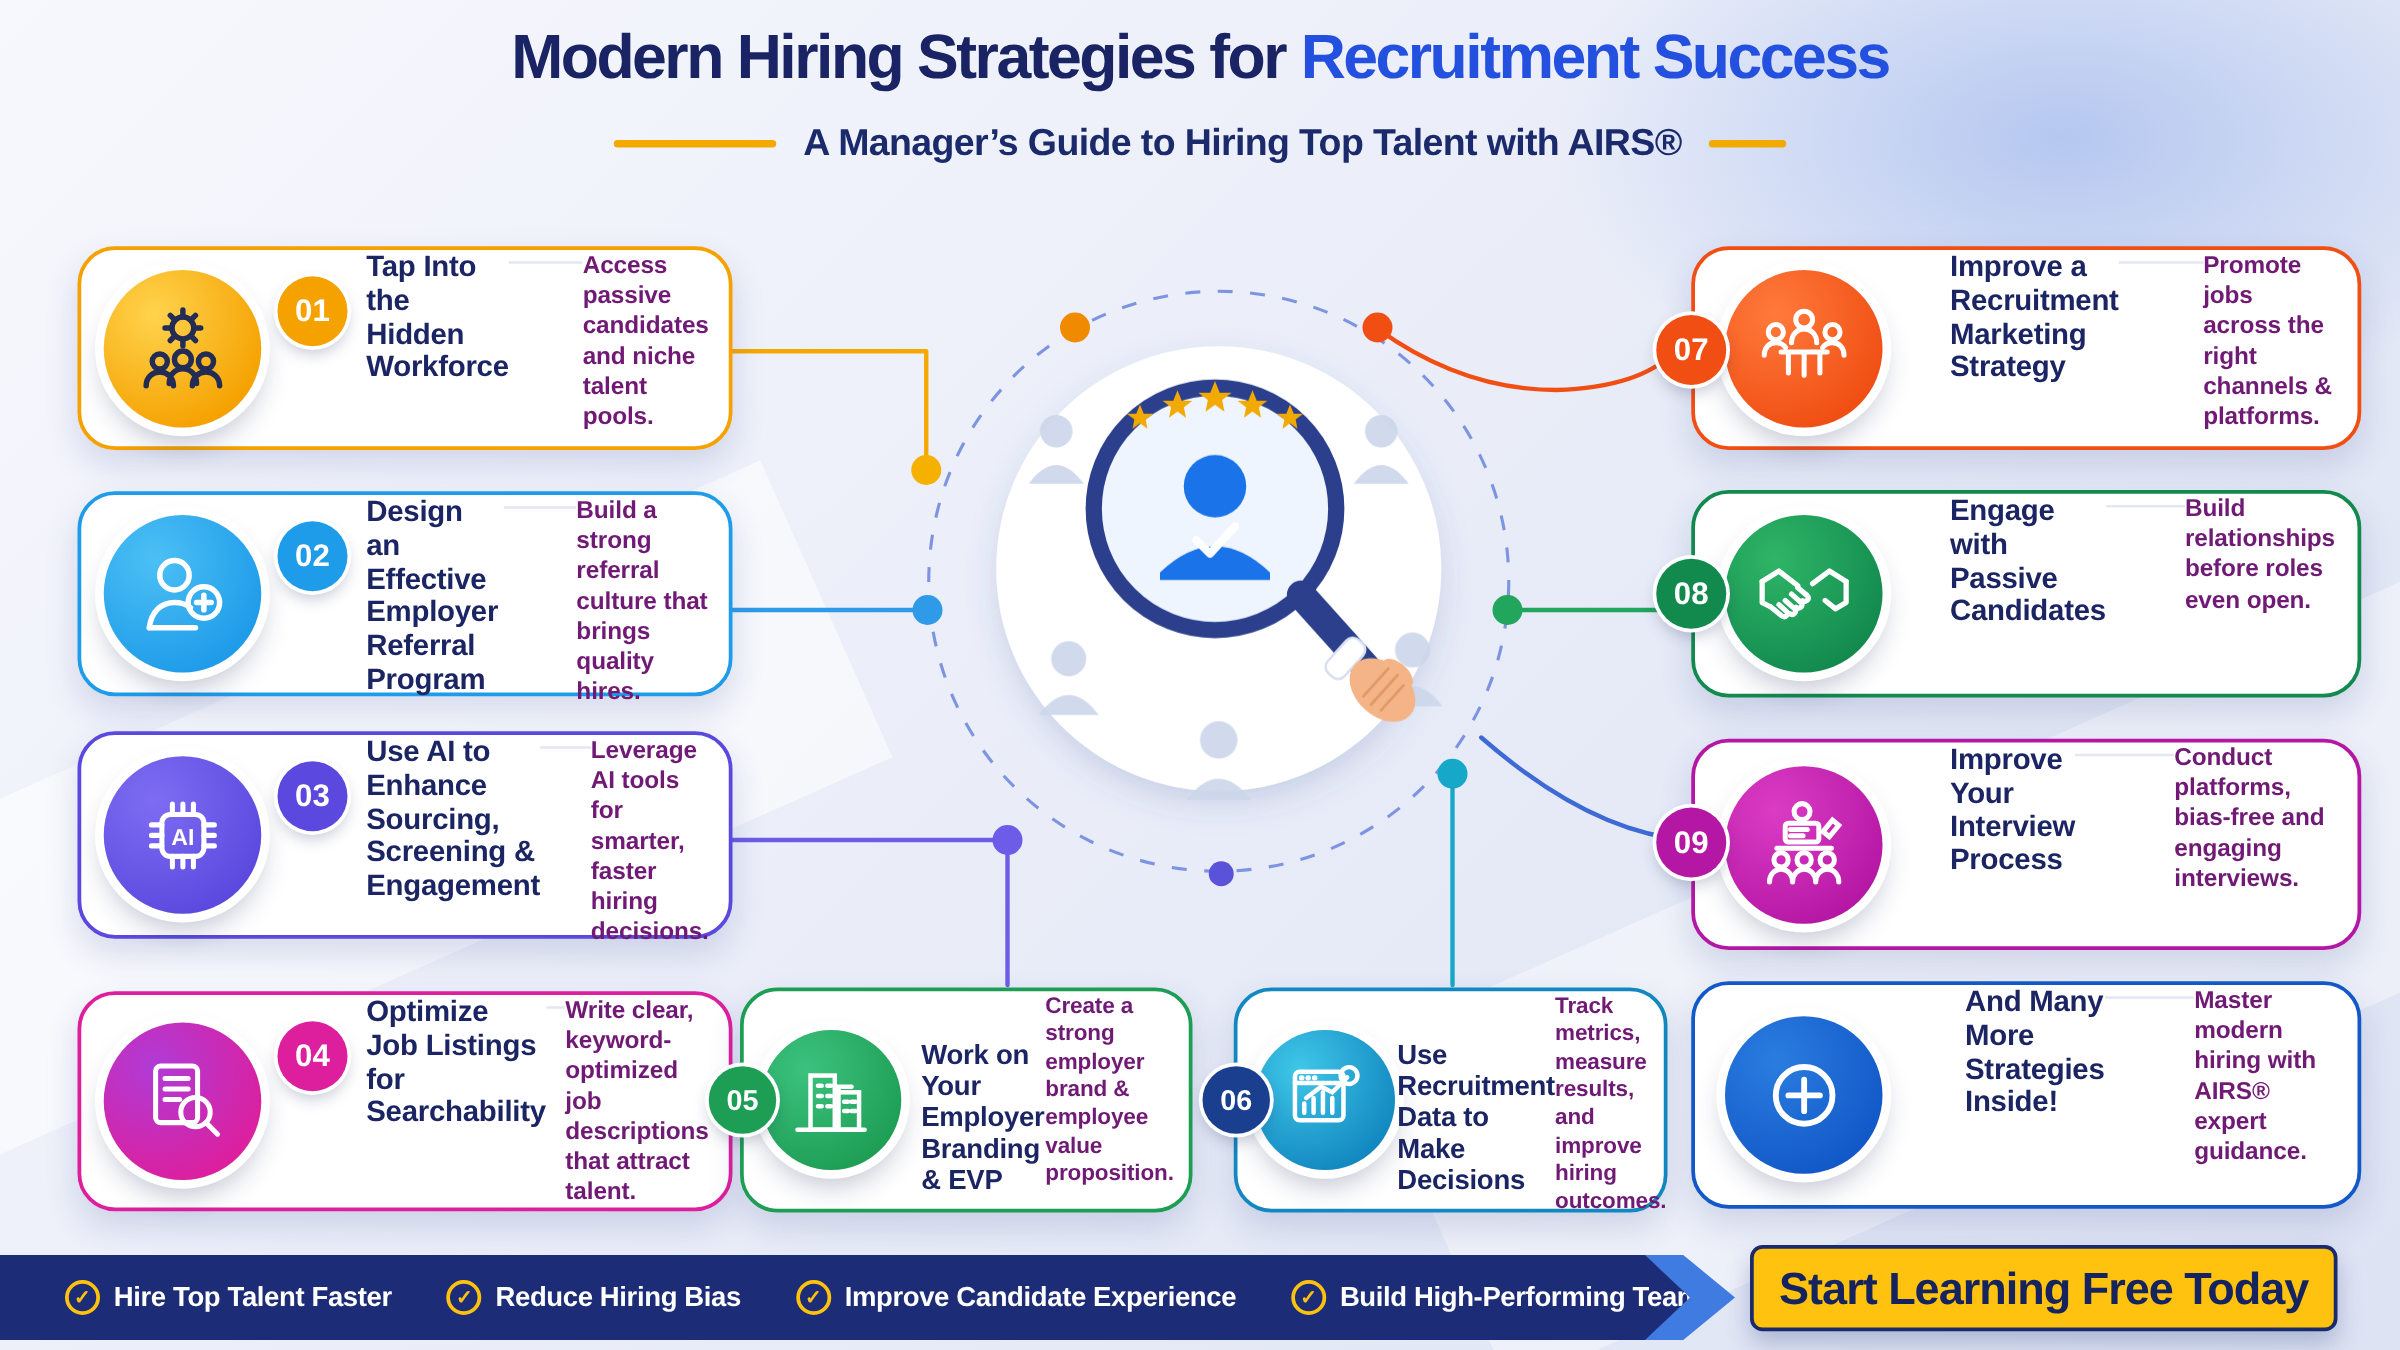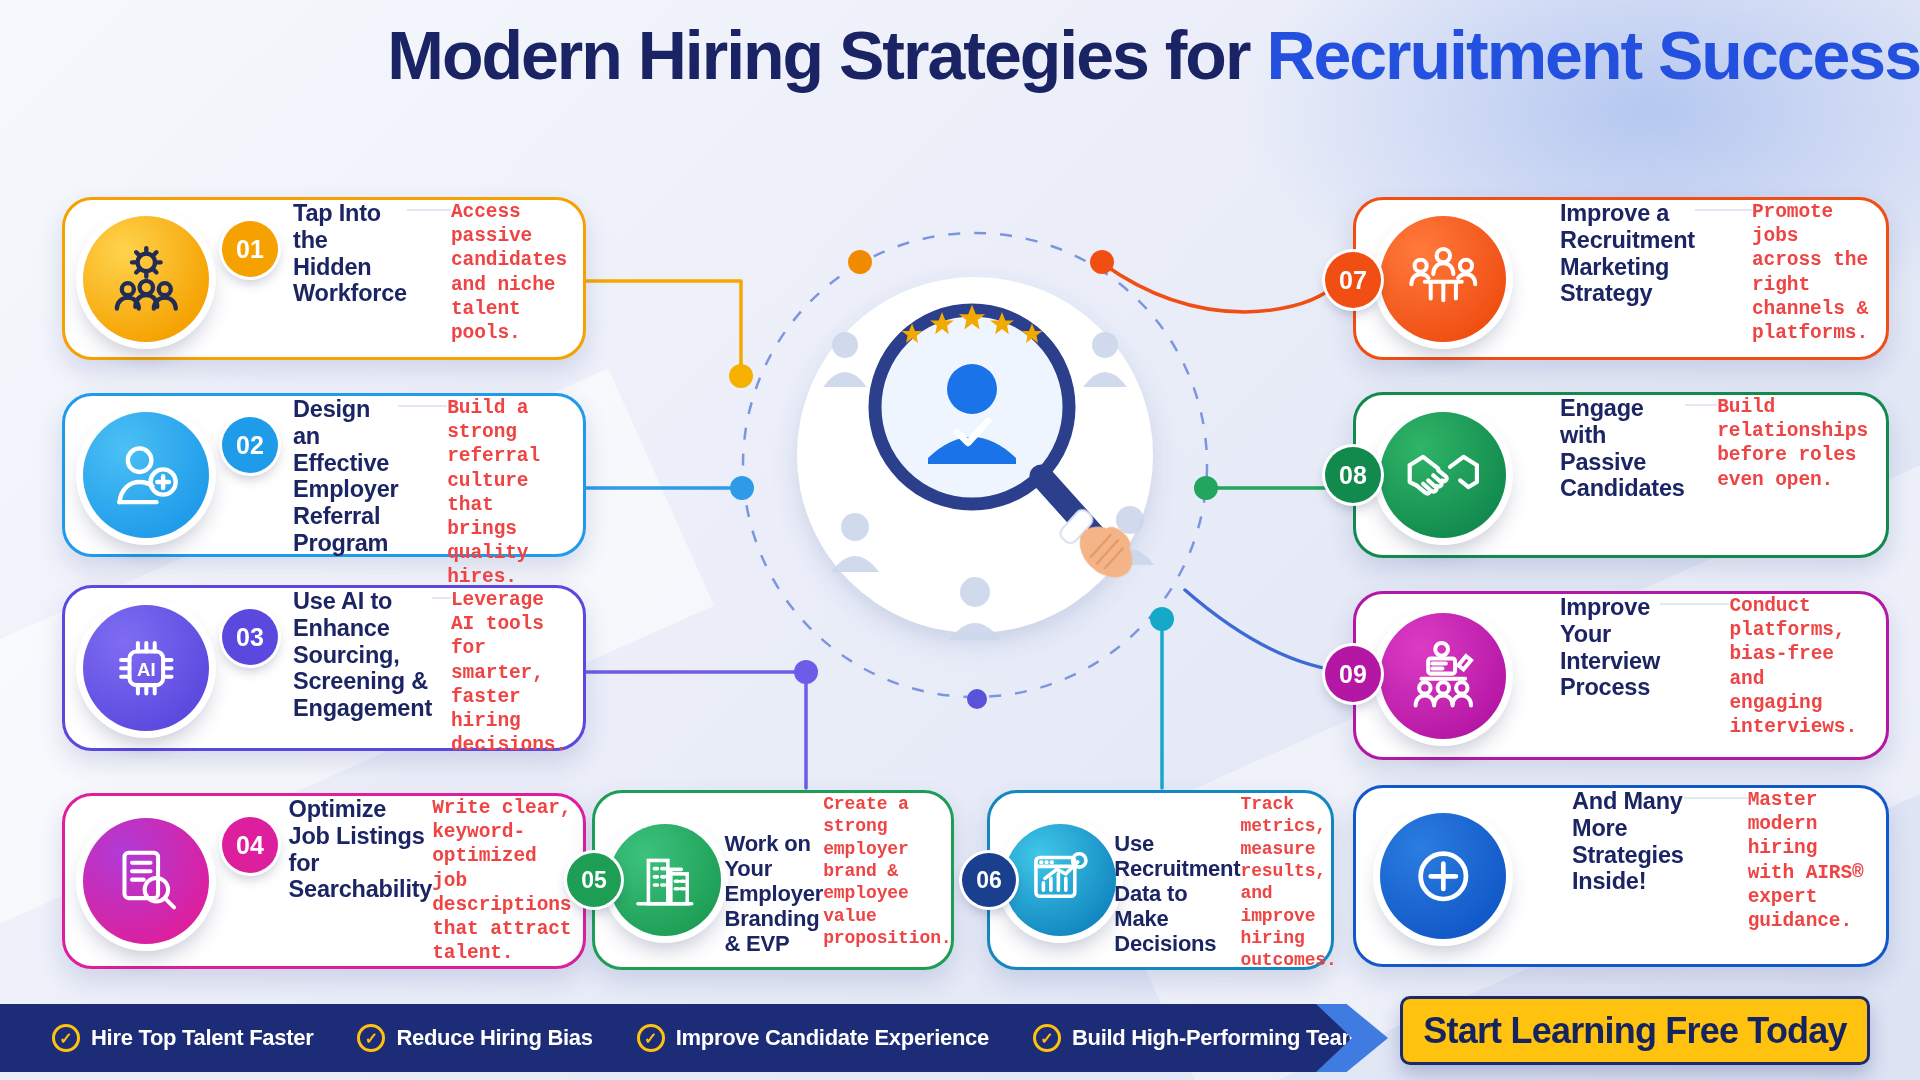--- a/index.html
+++ b/index.html
@@ -8,22 +8,22 @@
 
   .stage { position:relative; width:1920px; height:1080px; overflow:hidden;
     background:linear-gradient(135deg,#f7f8fd 0%,#eceff9 40%,#dde3f3 100%); }
   .streak { position:absolute; background:rgba(255,255,255,.55); transform:rotate(-24deg); pointer-events:none; }
   .streak.s1 { left:-200px; top:540px; width:900px; height:260px; }
   .streak.s2 { left:1100px; top:600px; width:1100px; height:300px; background:rgba(255,255,255,.4); }
   .sky { position:absolute; right:-140px; top:-120px; width:820px; height:460px;
     background:radial-gradient(ellipse at center,rgba(140,170,235,.55),rgba(140,170,235,0) 70%); }
 
   
-  .title { position:absolute; left:0; right:0; top:16px; text-align:right;
-    font-size:68px; font-weight:800; letter-spacing:-2px; color:#1a2363; white-space:nowrap; }
+  .title { position:absolute; left:0; right:0; top:16px; text-align:center;
+    font-size:50px; font-weight:800; letter-spacing:-2px; color:#1a2363; white-space:nowrap; }
   .title .accent { margin-left:.45ch; }
   .subtitle-row { position:absolute; left:0; right:0; top:98px; display:flex; align-items:center; justify-content:center; gap:22px; }
   .subtitle { font-size:30px; font-weight:800; letter-spacing:-.5px; color:#1b2a6b; }
   .dash { height:6px; border-radius:3px; }
   .dash.l { width:130px; } .dash.r { width:62px; }
 
   
   #art { position:absolute; inset:0; z-index:1; }
 
   
@@ -33,21 +33,21 @@
     border-radius:50%; background:radial-gradient(circle at 32% 28%, var(--c2), var(--c1) 78%);
     box-shadow:0 0 0 7px #fff, 0 12px 22px rgba(30,40,90,.28); display:flex; align-items:center; justify-content:center; }
   .ic svg { width:64%; height:64%; }
   .badge { position:absolute; width:56px; height:56px; border-radius:50%; background:var(--badge,var(--c1));
     color:#fff; font-weight:800; font-size:25px; display:flex; align-items:center; justify-content:center;
     box-shadow:0 0 0 3px #fff, 0 6px 12px rgba(30,40,90,.25); z-index:3; }
   .badge:empty { display:none; }
   .txt { position:absolute; top:0; bottom:0; display:flex; flex-direction:row; justify-content:center; }
   .txt h3 { font-size:23.5px; line-height:1.14; font-weight:800; letter-spacing:-.2px; color:#1c2563; }
   .sep { height:2px; background:#e3e7f3; margin:9px 0 9px; width:100%; }
-  .txt p { font-size:19.5px; line-height:1.24; font-weight:600; letter-spacing:-.1px; color:#ef4444;font-family:Liberation Mono, monospace; }
+  .txt p { font-size:19.5px; line-height:1.24; font-weight:600; letter-spacing:-.1px; color:#701a75; }
 
   .card.left  { left:62px;  width:524px; }
   .card.left .badge { left:157px; top:21px; }
   .card.left .txt { left:228px; right:16px; }
 
   .card.right { left:1353px; width:536px; }
   .card.right .ic { left:24px; }
   .card.right .badge { left:-31px; top:52px; }
   .card.right .txt { left:204px; right:18px; }
 
@@ -90,20 +90,25 @@
 <body>
 
 <div class="stage">
   <div class="sky"></div>
   <div class="streak s1"></div>
   <div class="streak s2"></div>
 
   <h1 class="title">
     <span style="color:#1a2363">Modern Hiring Strategies for</span><span class="accent" style="color:#2450e0">Recruitment Success</span>
   </h1>
+  <div class="subtitle-row">
+    <span class="dash l" style="background:#f2a900"></span>
+    <h2 class="subtitle">A Manager’s Guide to Hiring Top Talent with AIRS®</h2>
+    <span class="dash r" style="background:#f2a900"></span>
+  </div>
 
   <svg id="art" viewBox="0 0 1920 1080">
     <defs>
       <filter id="soft" x="-30%" y="-30%" width="160%" height="160%">
         <feDropShadow dx="0" dy="10" stdDeviation="12" flood-color="#3a4f9a" flood-opacity="0.18"></feDropShadow>
       </filter>
     </defs>
 
     <g fill="none" stroke-width="3.5" stroke-linecap="round" stroke-linejoin="round">
       <path d="M585,281 H741 V371" stroke="#F5A800"></path>

